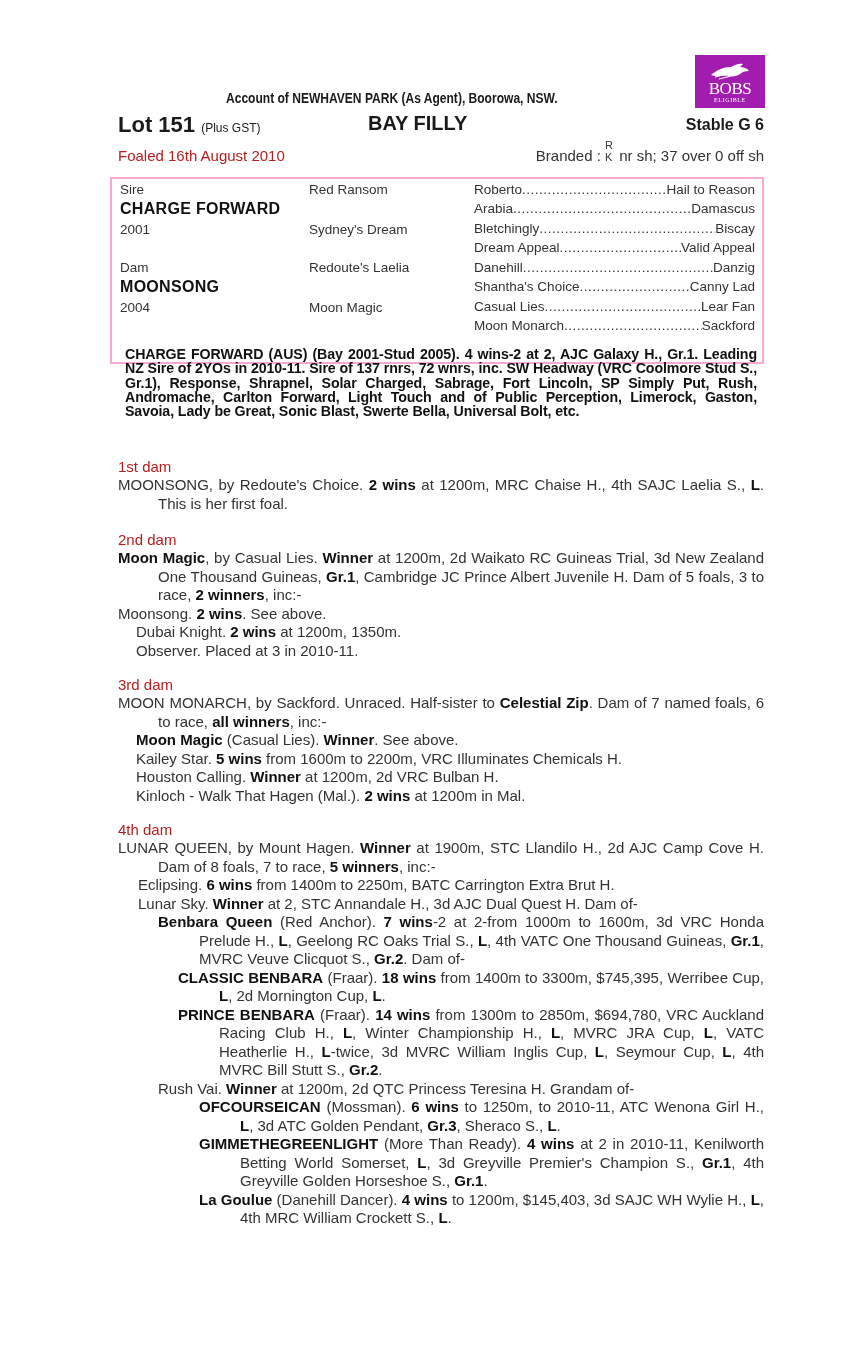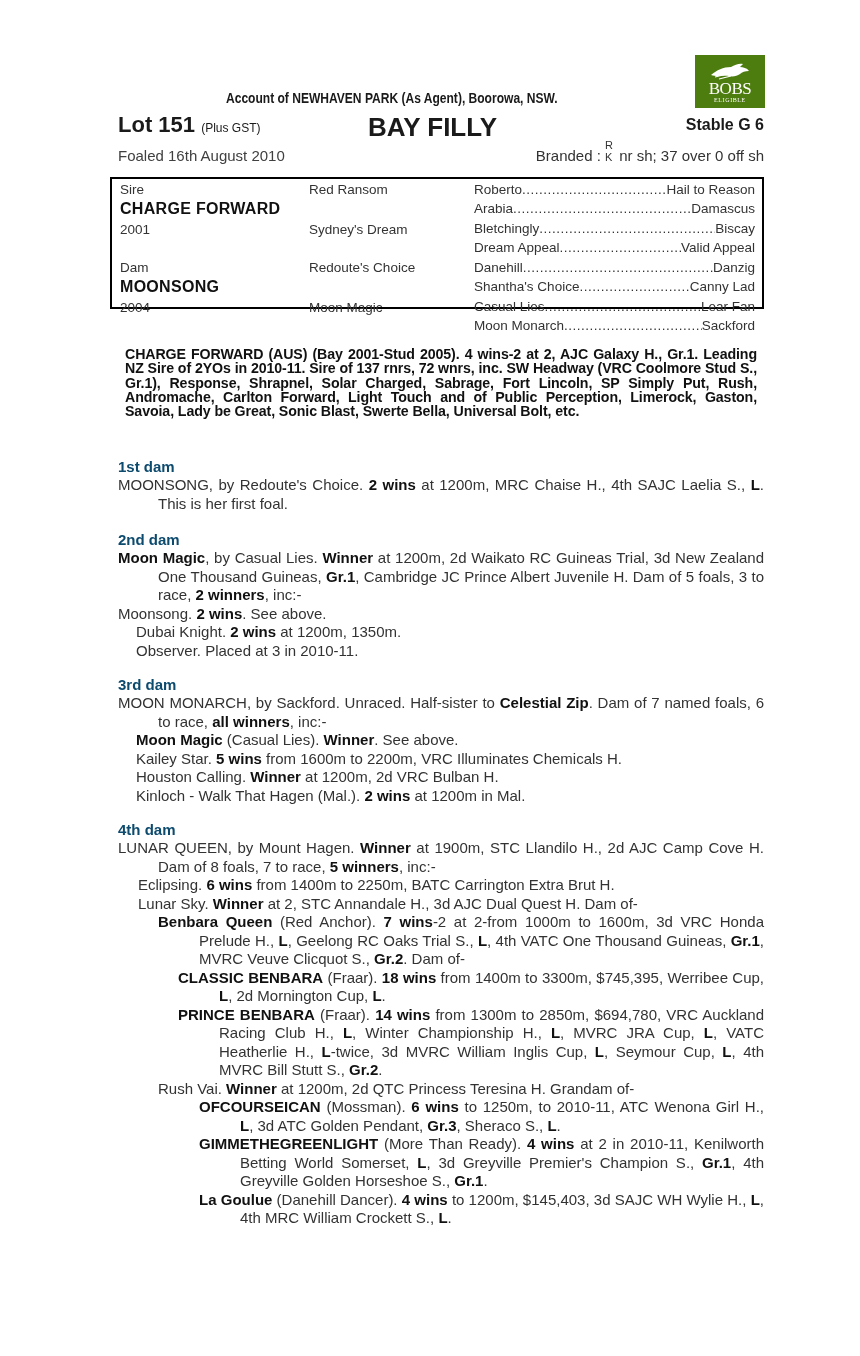--- a/index.html
+++ b/index.html
@@ -1,55 +1,55 @@
 <!DOCTYPE html>
 <html><head>
 <meta charset="utf-8">
 <style>
   html, body { margin: 0; padding: 0; background: #ffffff; }
   body { width: 860px; height: 1356px; position: relative; overflow: hidden; color: #1a1a1a;
          font-family: "Liberation Sans", "DejaVu Sans", sans-serif; }
   .page { position: absolute; left: 118px; top: 0; width: 646px; }
 
-  .logo { position: absolute; left: 577px; top: 55px; width: 70px; height: 53px; background: #4d7c0f; color: #fff;
+  .logo { position: absolute; left: 577px; top: 55px; width: 70px; height: 53px; background: #a21caf; color: #fff;
           text-align: center; }
   .logo svg { display: block; margin: 6px auto 0; }
   .logo .bobs { font-family: "Liberation Serif", "DejaVu Serif", serif; font-size: 17px; line-height: 15px; letter-spacing: -0.5px; }
   .logo .elig { font-family: "Liberation Serif", serif; font-size: 6px; letter-spacing: 0.6px; line-height: 8px; }
 
   .account { position: absolute; left: 108px; top: 90px; font-size: 14px; font-weight: bold;
              font-stretch: condensed; transform: scaleX(0.86); transform-origin: left top; white-space: nowrap; }
 
   .lot-row { position: absolute; top: 112px; left: 0; width: 646px; height: 26px; }
   .lot { position: absolute; left: 0; top: 0; font-size: 22px; font-weight: bold; }
   .lot small { font-size: 12px; font-weight: normal; }
-  .bay { position: absolute; left: 250px; top: 0; font-size: 26px; font-weight: bold; }
+  .bay { position: absolute; left: 250px; top: 0; font-size: 20px; font-weight: bold; }
   .stable { position: absolute; right: 0; top: 4px; font-size: 16px; font-weight: bold; }
 
-  .foaled { position: absolute; left: 0; top: 147px; font-size: 15px; color: #404040; }
+  .foaled { position: absolute; left: 0; top: 147px; font-size: 15px; color: #b91c1c; }
   .branded { position: absolute; right: 0; top: 147px; font-size: 15px; color: #333; white-space: nowrap; }
   .brand-mark { position: relative; display: inline-block; width: 10px; font-size: 11px; }
   .brand-mark .up { position: absolute; left: 0; top: -12px; font-size: 11px; }
   .brand-mark .dn { font-size: 11px; }
 
-  .pedigree { position: absolute; left: -8px; top: 177px; width: 654px; height: 132px;
-              border: 2px solid #000000; box-sizing: border-box; font-size: 13.5px; color: #333; }
+  .pedigree { position: absolute; left: -8px; top: 177px; width: 654px; height: 187px;
+              border: 2px solid #f9a8d4; box-sizing: border-box; font-size: 13.5px; color: #333; }
   .ped-cell { position: absolute; white-space: nowrap; }
   .ped-big { font-weight: 900; font-size: 16px; color: #111; letter-spacing: 0.3px; }
   .ped-line { position: absolute; left: 362px; width: 281px; height: 19px; display: flex; font-size: 13.5px; color: #333; }
   .ped-line .l { white-space: nowrap; }
   .ped-line .dots { flex: 1; overflow: hidden; white-space: nowrap; letter-spacing: 0.5px; }
   .ped-line .dots::after { content: "....................................................................................................."; }
   .ped-line .r { white-space: nowrap; }
 
   .sire-para { position: absolute; left: 7px; top: 347px; width: 632px; font-size: 14.2px; font-weight: 900;
                line-height: 14.3px; text-align: justify; letter-spacing: -0.1px; color: #111; }
 
   .section { position: absolute; left: 0; width: 646px; font-size: 15px; color: #333; line-height: 18.5px; }
-  .sec-h { font-weight: 700; font-size: 15px; color: #0c4a6e; height: 18px; }
+  .sec-h { font-weight: 400; font-size: 15px; color: #b91c1c; height: 18px; }
   .p { text-align: justify; text-align-last: left; }
   .b { font-weight: 900; color: #111; }
   .hang0 { padding-left: 40px; text-indent: -40px; }
   .i1 { padding-left: 58px; text-indent: -40px; }
   .i2 { padding-left: 62px; text-indent: -42px; }
   .i3 { padding-left: 81px; text-indent: -41px; }
   .i4 { padding-left: 101px; text-indent: -41px; }
   .i6 { padding-left: 122px; text-indent: -41px; }
 </style>
 </head>
@@ -82,21 +82,21 @@
   <div class="pedigree">
     <div class="ped-cell" style="left:8px; top:3px;">Sire</div>
     <div class="ped-cell ped-big" style="left:8px; top:21px;">CHARGE FORWARD</div>
     <div class="ped-cell" style="left:8px; top:43px;">2001</div>
     <div class="ped-cell" style="left:197px; top:3px;">Red Ransom</div>
     <div class="ped-cell" style="left:197px; top:43px;">Sydney's Dream</div>
 
     <div class="ped-cell" style="left:8px; top:81px;">Dam</div>
     <div class="ped-cell ped-big" style="left:8px; top:99px;">MOONSONG</div>
     <div class="ped-cell" style="left:8px; top:121px;">2004</div>
-    <div class="ped-cell" style="left:197px; top:81px;">Redoute's Choice</div>
+    <div class="ped-cell" style="left:197px; top:81px;">Redoute's Laelia</div>
     <div class="ped-cell" style="left:197px; top:121px;">Moon Magic</div>
 
     <div class="ped-line" style="top:3px;">
         <span class="l">Roberto</span>
         <span class="dots"></span>
         <span class="r">Hail to Reason</span>
       </div>
     <div class="ped-line" style="top:22px;">
         <span class="l">Arabia</span>
         <span class="dots"></span>

